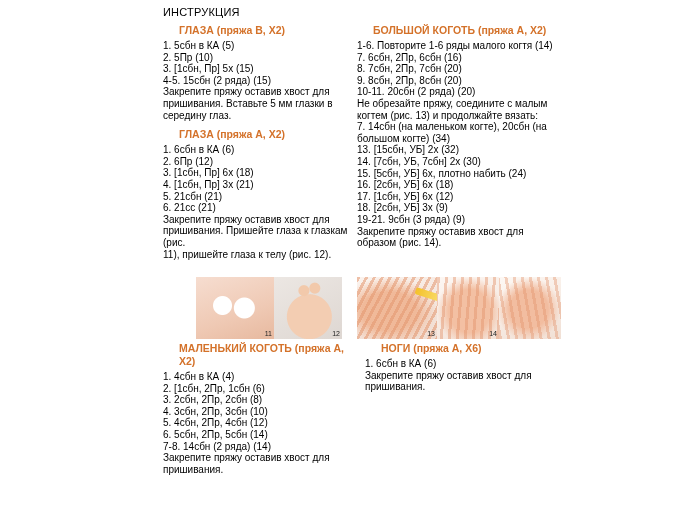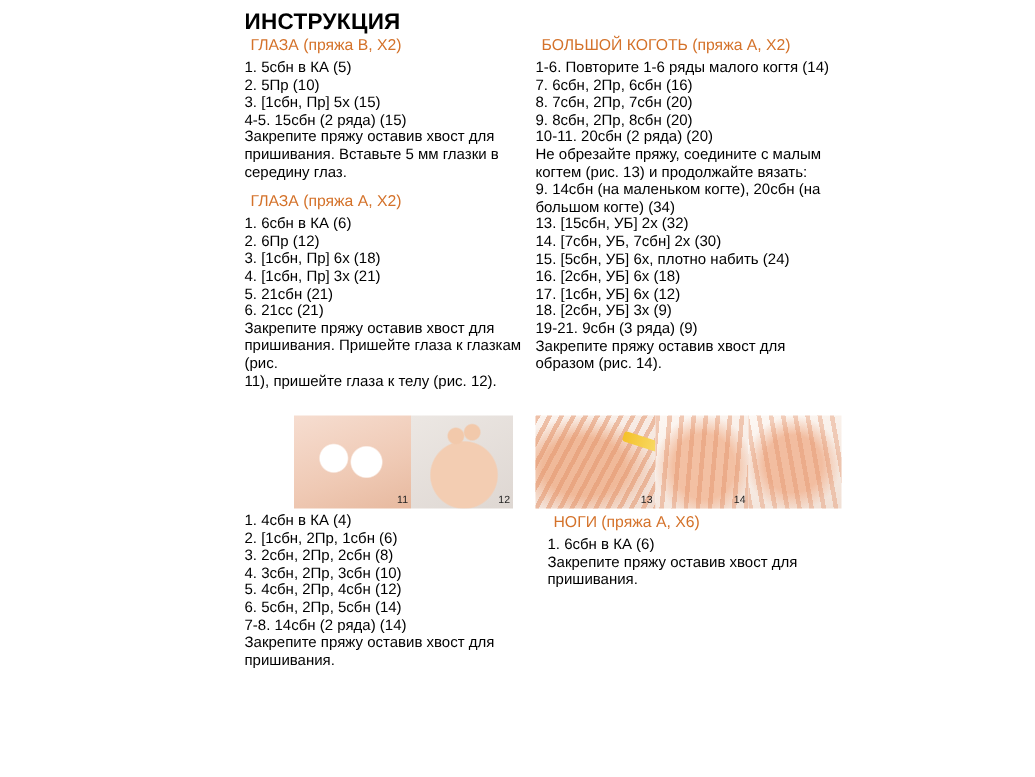--- a/index.html
+++ b/index.html
@@ -17,29 +17,29 @@
   }
   .page {
     position: relative;
     width: 690px;
     height: 518px;
   }
   .doc-title {
     position: absolute;
     left: 163px;
     top: 6px;
-    font-size: 15px;
-    font-weight: bold;
+    font-size: 11px;
+    font-weight: normal;
     letter-spacing: 0.2px;
   }
   .section-head {
     font-size: 10.5px;
-    font-weight: normal;
+    font-weight: bold;
     color: #d4722a;
-    margin: 0 0 3px 4px;
+    margin: 0 0 3px 16px;
     line-height: 13px;
   }
   .lines {
     font-size: 10px;
     line-height: 11.6px;
     color: #000000;
   }
   .lines div {
     margin: 0;
     padding: 0;
@@ -189,21 +189,21 @@
     <div>
       <div class="section-head">БОЛЬШОЙ КОГОТЬ (пряжа A, X2)</div>
       <div class="lines">
         <div>1-6. Повторите 1-6 ряды малого когтя (14)</div>
         <div>7. 6сбн, 2Пр, 6сбн (16)</div>
         <div>8. 7сбн, 2Пр, 7сбн (20)</div>
         <div>9. 8сбн, 2Пр, 8сбн (20)</div>
         <div>10-11. 20сбн (2 ряда) (20)</div>
         <div>Не обрезайте пряжу, соедините с малым</div>
         <div>когтем (рис. 13) и продолжайте вязать:</div>
-        <div>9. 14сбн (на маленьком когте), 20сбн (на</div>
+        <div>7. 14сбн (на маленьком когте), 20сбн (на</div>
         <div>большом когте) (34)</div>
         <div>13. [15сбн, УБ] 2х (32)</div>
         <div>14. [7сбн, УБ, 7сбн] 2х (30)</div>
         <div>15. [5сбн, УБ] 6х, плотно набить (24)</div>
         <div>16. [2сбн, УБ] 6х (18)</div>
         <div>17. [1сбн, УБ] 6х (12)</div>
         <div>18. [2сбн, УБ] 3х (9)</div>
         <div>19-21. 9сбн (3 ряда) (9)</div>
         <div>Закрепите пряжу оставив хвост для</div>
         <div>образом (рис. 14).</div>
@@ -228,20 +228,21 @@
     <div class="photo ph-b2">
       <span class="num">14</span>
     </div>
     <div class="photo ph-b3">
       <span class="num"></span>
     </div>
   </div>
 
   <div class="col-left-2">
     <div>
+      <div class="section-head">МАЛЕНЬКИЙ КОГОТЬ (пряжа A, X2)</div>
       <div class="lines">
         <div>1. 4сбн в КА (4)</div>
         <div>2. [1сбн, 2Пр, 1сбн (6)</div>
         <div>3. 2сбн, 2Пр, 2сбн (8)</div>
         <div>4. 3сбн, 2Пр, 3сбн (10)</div>
         <div>5. 4сбн, 2Пр, 4сбн (12)</div>
         <div>6. 5сбн, 2Пр, 5сбн (14)</div>
         <div>7-8. 14сбн (2 ряда) (14)</div>
         <div>Закрепите пряжу оставив хвост для</div>
         <div>пришивания.</div>

